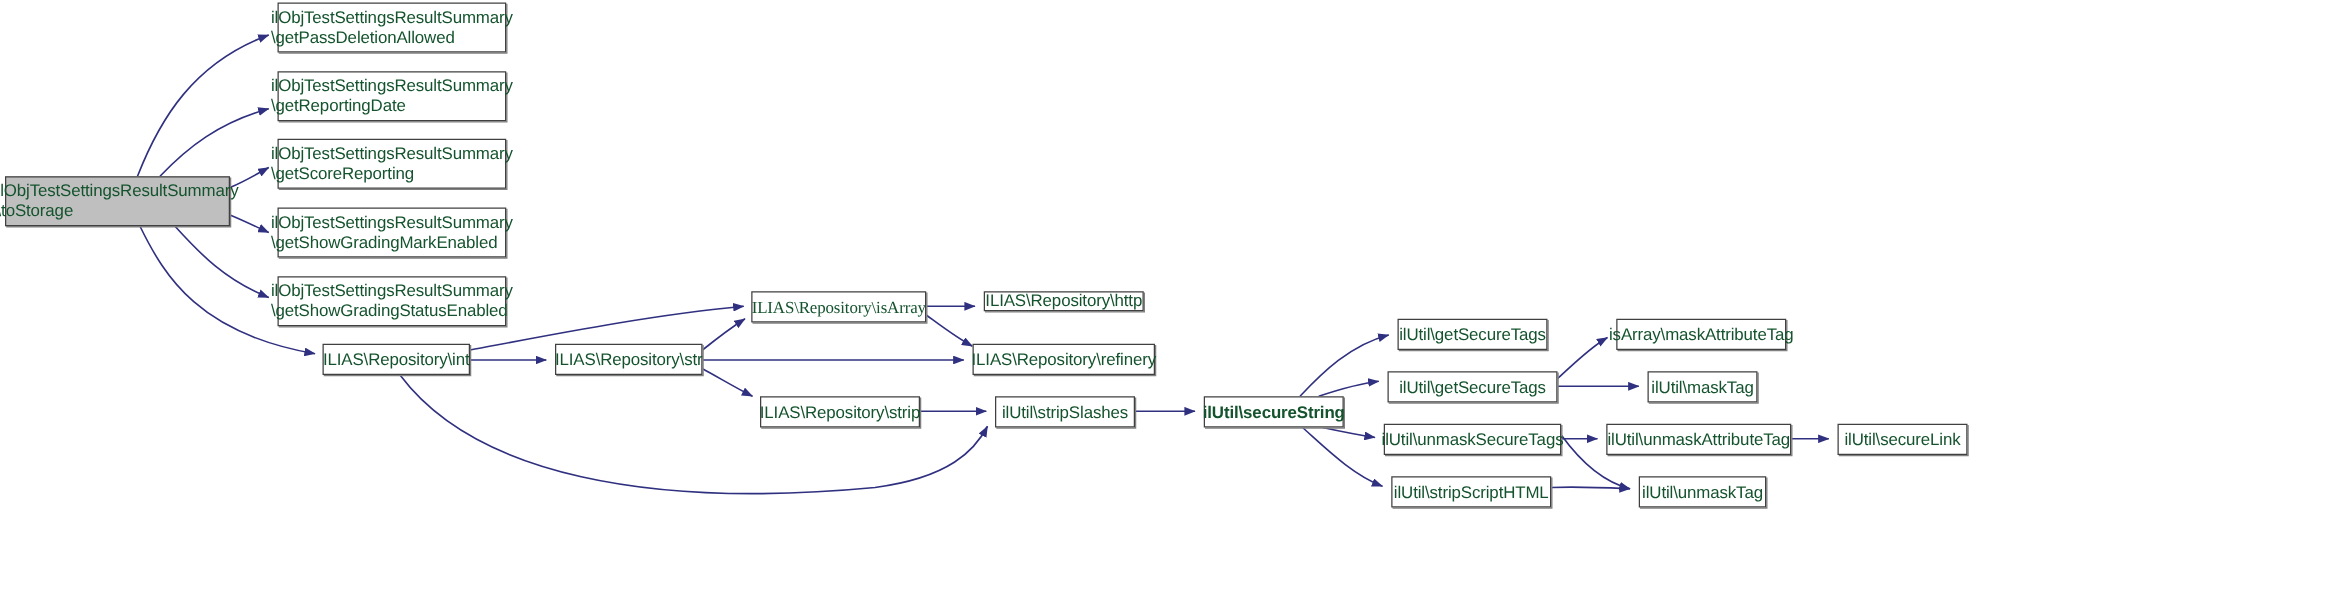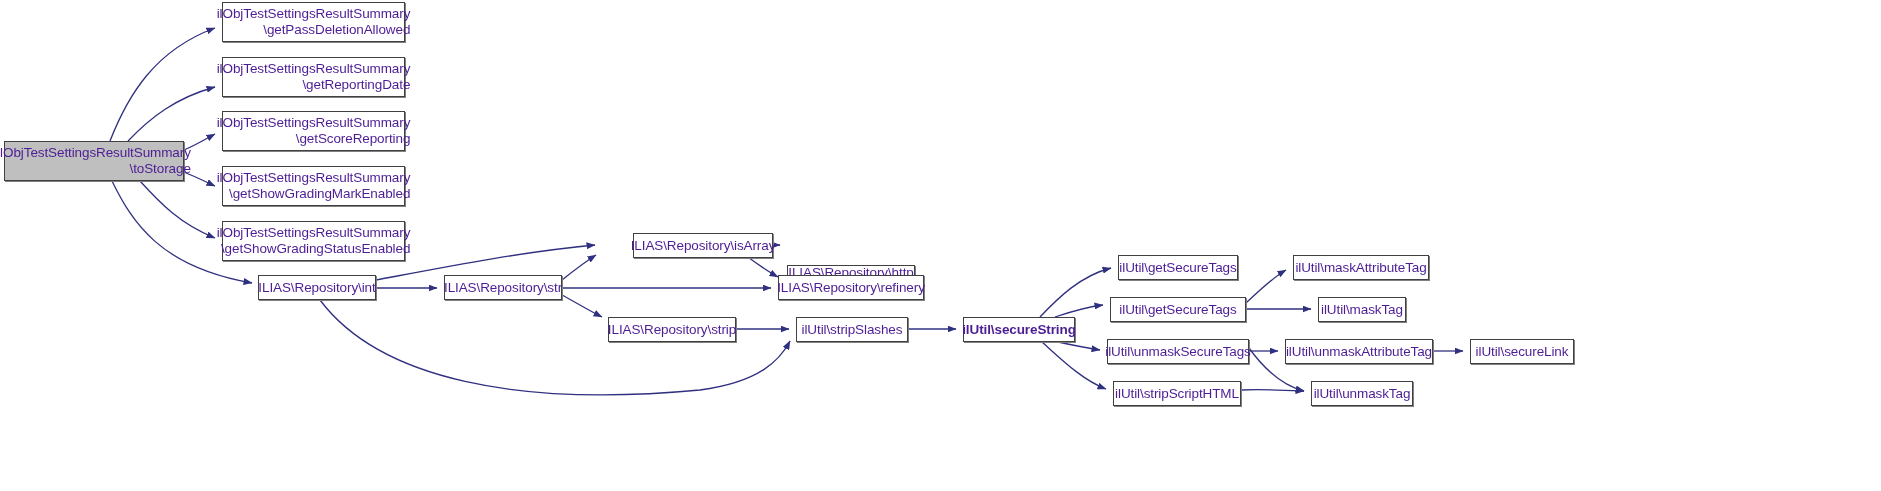--- a/index.html
+++ b/index.html
@@ -21,25 +21,25 @@
     top: 0;
     width: 1881px;
     height: 491px;
     pointer-events: none;
   }
   .node {
     position: absolute;
     box-sizing: border-box;
     border: 1px solid #404040;
     background: #ffffff;
-    color: #4c1d95;
+    color: #14532d;
     display: flex;
     align-items: center;
     justify-content: center;
-    text-align: right;
+    text-align: left;
     font-size: 13.5px;
     line-height: 16px;
     letter-spacing: -0.1px;
     white-space: pre-line;
     box-shadow: 1px 1px 0 0 #808080;
   }
   .node.root {
     background: #bfbfbf;
     border: 1px solid #404040;
   }
@@ -95,29 +95,29 @@
       <div class="node" style="left: 222px; top: 57px; width: 183px; height: 40px;"><span class="label">ilObjTestSettingsResultSummary
 \getReportingDate</span></div>
       <div class="node" style="left: 222px; top: 111px; width: 183px; height: 40px;"><span class="label">ilObjTestSettingsResultSummary
 \getScoreReporting</span></div>
       <div class="node" style="left: 222px; top: 166px; width: 183px; height: 40px;"><span class="label">ilObjTestSettingsResultSummary
 \getShowGradingMarkEnabled</span></div>
       <div class="node" style="left: 222px; top: 221px; width: 183px; height: 40px;"><span class="label">ilObjTestSettingsResultSummary
 \getShowGradingStatusEnabled</span></div>
       <div class="node" style="left: 258px; top: 275px; width: 118px; height: 25px;"><span class="label">ILIAS\Repository\int</span></div>
       <div class="node" style="left: 444px; top: 275px; width: 118px; height: 25px;"><span class="label">ILIAS\Repository\str</span></div>
-      <div class="node" style="left: 633px; top: 233px; width: 140px; height: 25px;"><span class="label">ILIAS\Repository\isArray</span></div>
+      <div class="node" style="left: 601px; top: 233px; width: 140px; height: 25px; font-family: Liberation Serif, serif;"><span class="label">ILIAS\Repository\isArray</span></div>
       <div class="node" style="left: 608px; top: 317px; width: 128px; height: 25px;"><span class="label">ILIAS\Repository\strip</span></div>
-      <div class="node" style="left: 787px; top: 233px; width: 128px; height: 16px; margin-top: 32px;"><span class="label">ILIAS\Repository\http</span></div>
+      <div class="node" style="left: 787px; top: 233px; width: 128px; height: 16px;"><span class="label">ILIAS\Repository\http</span></div>
       <div class="node" style="left: 778px; top: 275px; width: 146px; height: 25px;"><span class="label">ILIAS\Repository\refinery</span></div>
       <div class="node" style="left: 796px; top: 317px; width: 112px; height: 25px;"><span class="label">ilUtil\stripSlashes</span></div>
       <div class="node" style="left: 963px; top: 317px; width: 112px; height: 25px; font-weight: bold;"><span class="label">ilUtil\secureString</span></div>
       <div class="node" style="left: 1118px; top: 255px; width: 120px; height: 25px;"><span class="label">ilUtil\getSecureTags</span></div>
       <div class="node" style="left: 1110px; top: 297px; width: 136px; height: 25px;"><span class="label">ilUtil\getSecureTags</span></div>
       <div class="node" style="left: 1107px; top: 339px; width: 142px; height: 25px;"><span class="label">ilUtil\unmaskSecureTags</span></div>
       <div class="node" style="left: 1113px; top: 381px; width: 128px; height: 25px;"><span class="label">ilUtil\stripScriptHTML</span></div>
-      <div class="node" style="left: 1293px; top: 255px; width: 136px; height: 25px;"><span class="label">ilUtil\maskAttributeTag</span></div>
+      <div class="node" style="left: 1293px; top: 255px; width: 136px; height: 25px;"><span class="label">isArray\maskAttributeTag</span></div>
       <div class="node" style="left: 1318px; top: 297px; width: 88px; height: 25px;"><span class="label">ilUtil\maskTag</span></div>
       <div class="node" style="left: 1285px; top: 339px; width: 148px; height: 25px;"><span class="label">ilUtil\unmaskAttributeTag</span></div>
       <div class="node" style="left: 1311px; top: 381px; width: 102px; height: 25px;"><span class="label">ilUtil\unmaskTag</span></div>
       <div class="node" style="left: 1470px; top: 339px; width: 104px; height: 25px;"><span class="label">ilUtil\secureLink</span></div>
     </div>
 </div>
 
 </body></html>

